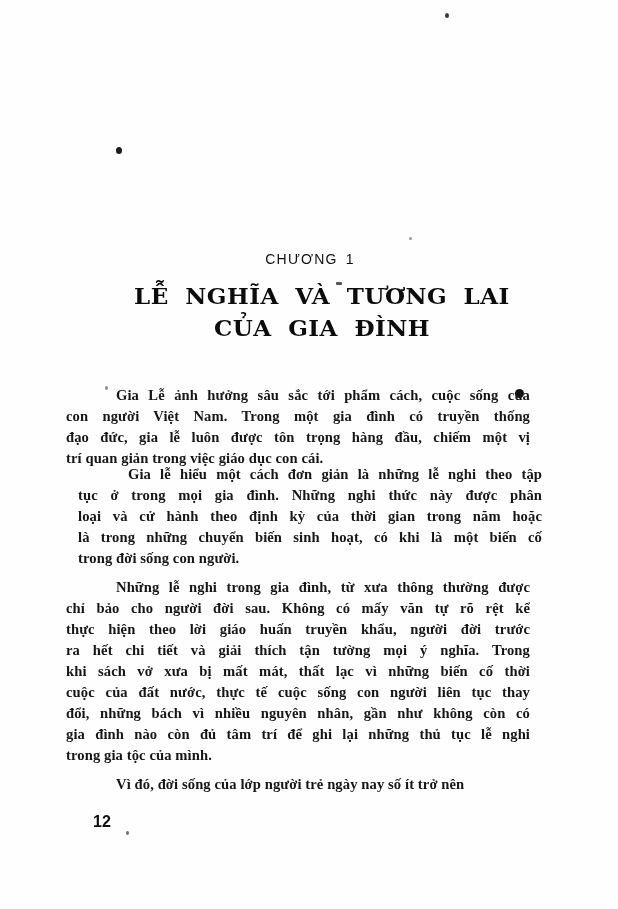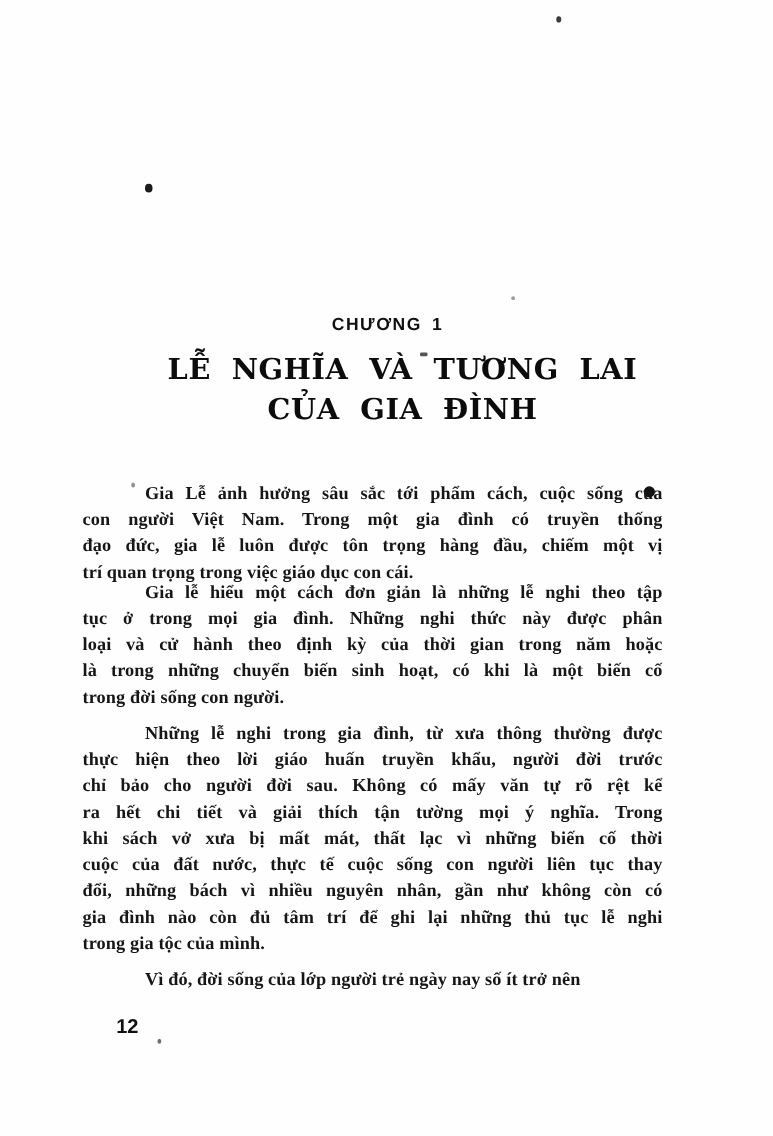--- a/index.html
+++ b/index.html
@@ -13,35 +13,35 @@
   }
   .page {
     position: absolute; left: 0; top: 0;
     width: 618px; height: 909px;
     background: #fefefe;
   }
   .chapter-label {
     position: absolute; left: 78px; top: 251px; width: 464px;
     text-align: center;
     font-family: "Liberation Sans", sans-serif;
-    font-weight: bold; font-size: 14px;
+    font-weight: normal; font-size: 14px;
     letter-spacing: 1.2px; word-spacing: 3px;
     color: #101010;
   }
   .chapter-title {
     position: absolute; left: 90px; top: 280px; width: 464px;
     text-align: center;
     font-family: "DejaVu Serif", serif;
     font-weight: bold; font-size: 23px; line-height: 32px;
     letter-spacing: 0.5px; word-spacing: 8px;
     color: #0c0c0c;
   }
   .para { position: absolute; left: 66px; width: 464px; }
   .p1 { top: 371px; margin-top: 14px; }
-  .p2 { top: 464px; }
+  .p2 { top: 464px; margin-left: 12px; }
   .p3 { top: 577px; }
   .p4 { top: 774px; }
   .tline {
     font-size: 14.6px; font-weight: bold;
     height: 21px; line-height: 21px;
     letter-spacing: 0.1px;
     text-align: justify; text-align-last: justify;
     overflow: hidden;
     color: #161616;
   }
@@ -80,35 +80,35 @@
 
   <div class="chapter-title">
     <div>LỄ NGHĨA VÀ TƯƠNG LAI</div>
     <div>CỦA GIA ĐÌNH</div>
   </div>
 
   <div class="para p1">
     <div class="tline first">Gia Lễ ảnh hưởng sâu sắc tới phẩm cách, cuộc sống của</div>
     <div class="tline">con người Việt Nam. Trong một gia đình có truyền thống</div>
     <div class="tline">đạo đức, gia lễ luôn được tôn trọng hàng đầu, chiếm một vị</div>
-    <div class="tline last">trí quan trọng trong việc giáo dục con cái.</div>
+    <div class="tline last">trí quan giản trong việc giáo dục con cái.</div>
   </div>
 
   <div class="para p2">
     <div class="tline first">Gia lễ hiểu một cách đơn giản là những lễ nghi theo tập</div>
     <div class="tline">tục ở trong mọi gia đình. Những nghi thức này được phân</div>
     <div class="tline">loại và cử hành theo định kỳ của thời gian trong năm hoặc</div>
     <div class="tline">là trong những chuyển biến sinh hoạt, có khi là một biến cố</div>
     <div class="tline last">trong đời sống con người.</div>
   </div>
 
   <div class="para p3">
     <div class="tline first">Những lễ nghi trong gia đình, từ xưa thông thường được</div>
+    <div class="tline">chỉ bảo cho người đời sau. Không có mấy văn tự rõ rệt kể</div>
     <div class="tline">thực hiện theo lời giáo huấn truyền khẩu, người đời trước</div>
-    <div class="tline">chỉ bảo cho người đời sau. Không có mấy văn tự rõ rệt kể</div>
     <div class="tline">ra hết chi tiết và giải thích tận tường mọi ý nghĩa. Trong</div>
     <div class="tline">khi sách vở xưa bị mất mát, thất lạc vì những biến cố thời</div>
     <div class="tline">cuộc của đất nước, thực tế cuộc sống con người liên tục thay</div>
     <div class="tline">đổi, những bách vì nhiều nguyên nhân, gần như không còn có</div>
     <div class="tline">gia đình nào còn đủ tâm trí để ghi lại những thủ tục lễ nghi</div>
     <div class="tline last">trong gia tộc của mình.</div>
   </div>
 
   <div class="para p4">
     <div class="tline first last">Vì đó, đời sống của lớp người trẻ ngày nay số ít trở nên</div>

